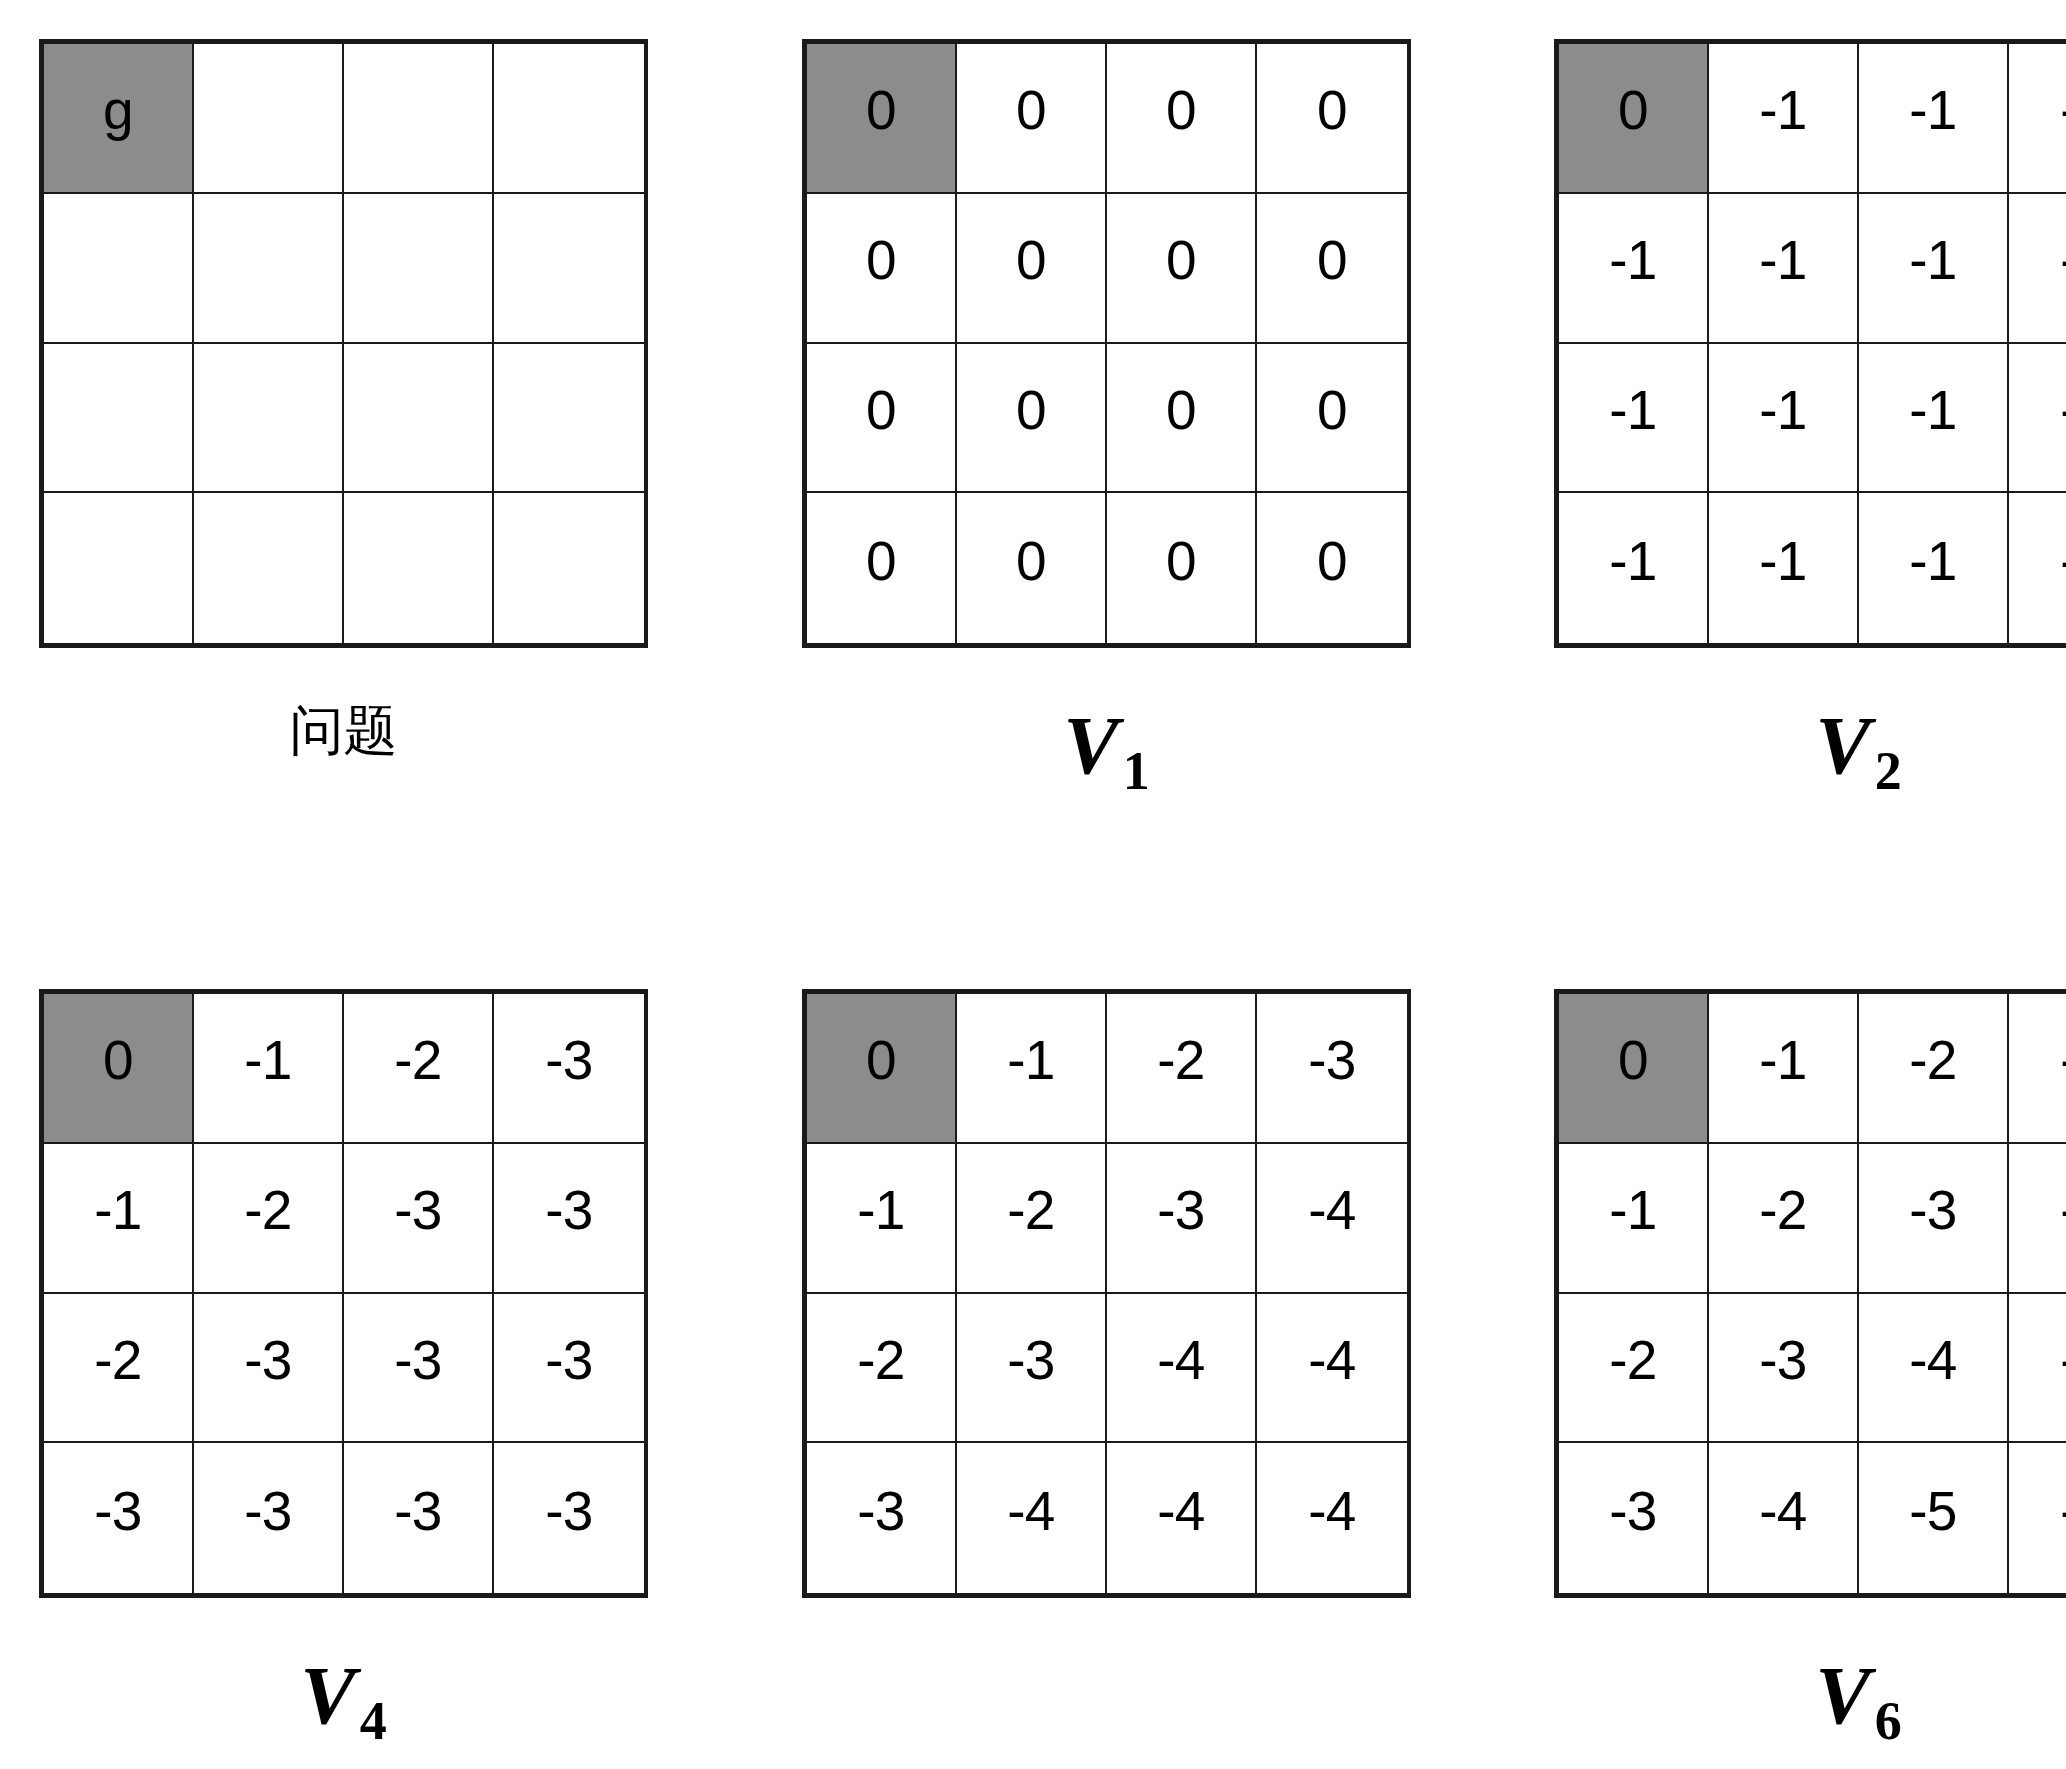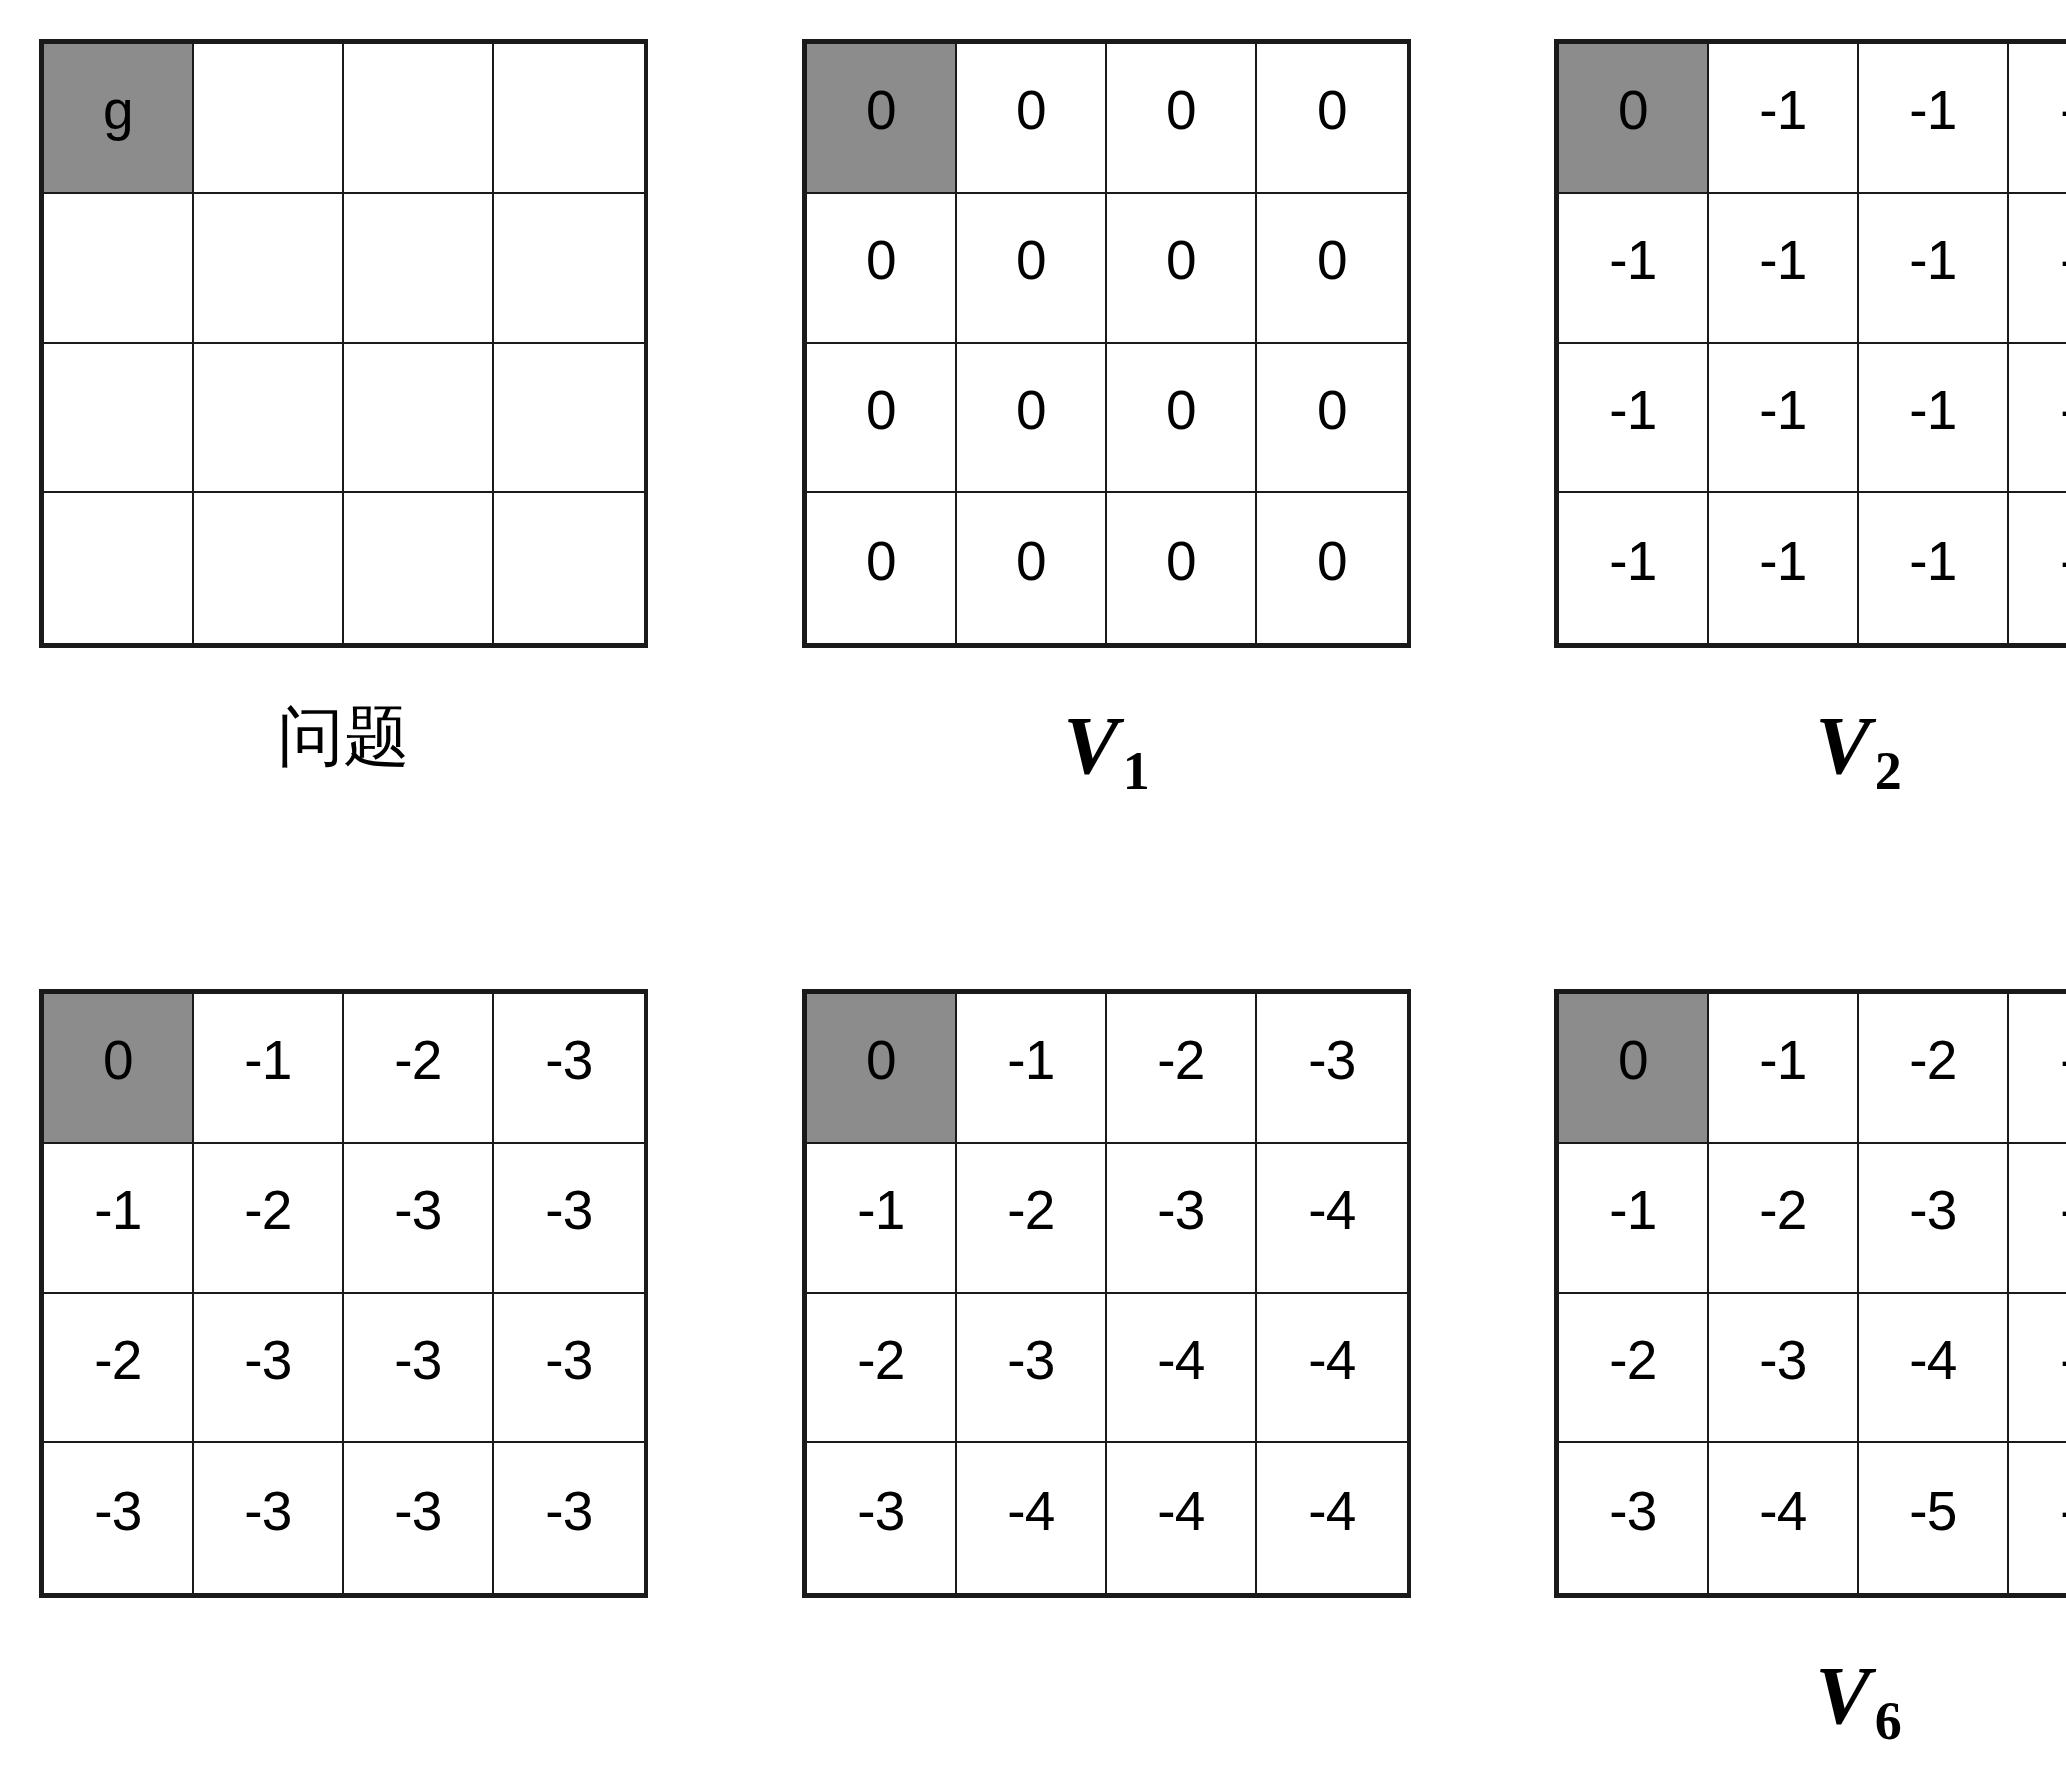--- a/index.html
+++ b/index.html
@@ -69,21 +69,21 @@
     position: absolute;
     width: 609px;
     text-align: center;
     top: 665px;
     color: #000000;
     white-space: nowrap;
   }
 
   .caption-cn {
     font-family: "Liberation Serif", serif;
-    font-size: 66px;
+    font-size: 54px;
     line-height: 1;
     font-weight: 400;
     text-align: center;
   }
 
   .caption-v {
     font-family: "Liberation Serif", serif;
     font-size: 83px;
     line-height: 1;
     font-weight: bold;
@@ -193,20 +193,21 @@
     <div class="cell">-2</div>
     <div class="cell">-3</div>
     <div class="cell">-3</div>
     <div class="cell lastcol">-3</div>
 
     <div class="cell lastrow">-3</div>
     <div class="cell lastrow">-3</div>
     <div class="cell lastrow">-3</div>
     <div class="cell lastrow lastcol">-3</div>
   </div>
+  <div class="caption caption-v"><span>V</span><span class="sub">4</span></div>
 </div>
 
 <div class="board row2 col1">
   <div class="grid">
     <div class="cell goal">0</div>
     <div class="cell">-1</div>
     <div class="cell">-2</div>
     <div class="cell lastcol">-3</div>
 
     <div class="cell">-1</div>

